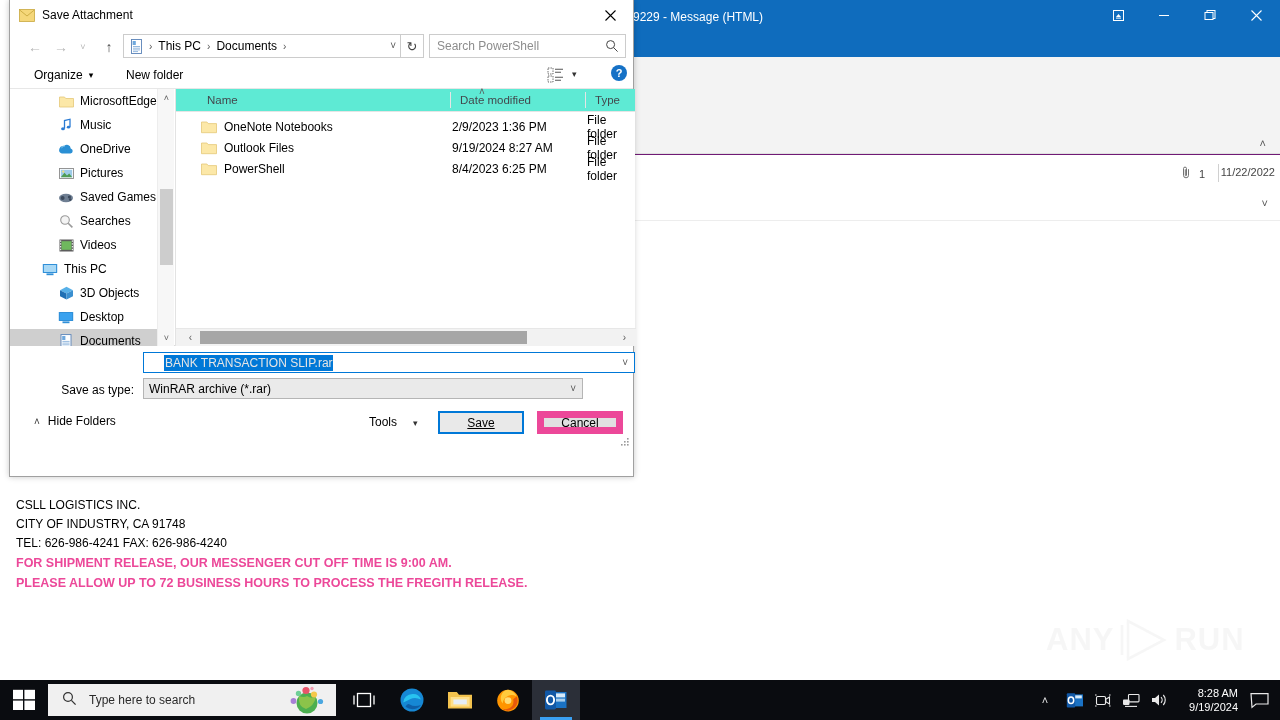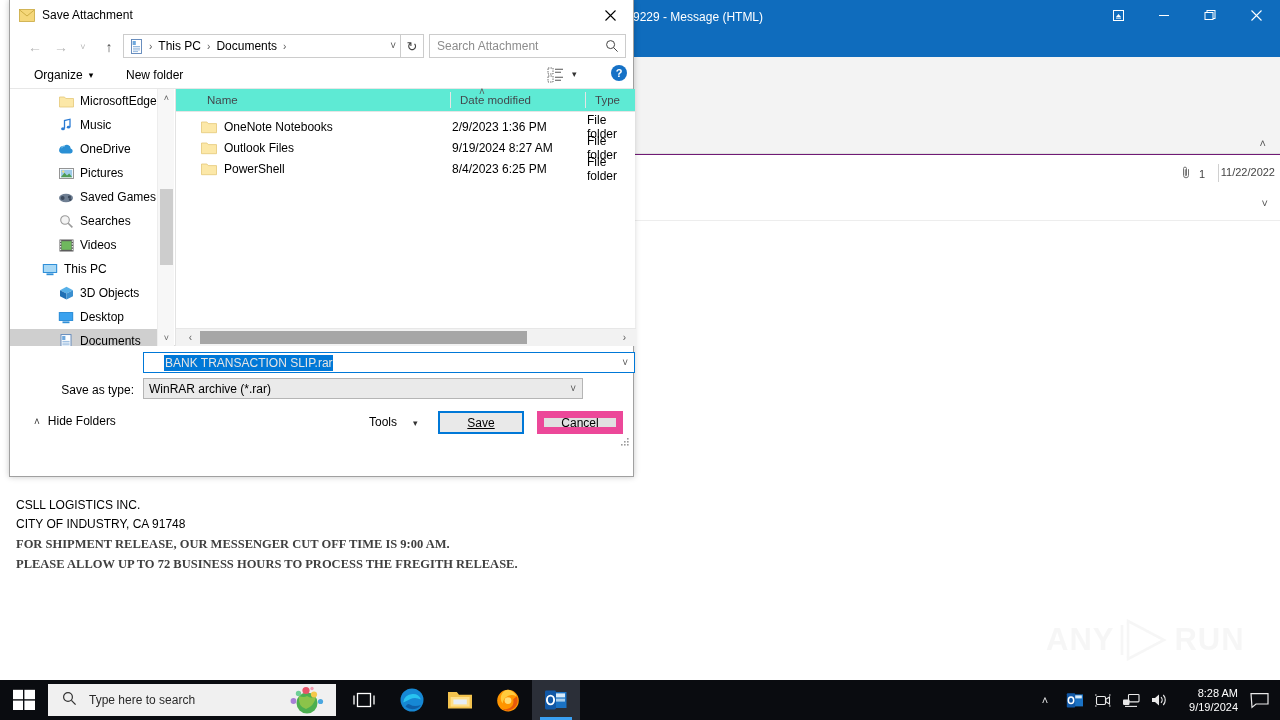--- a/index.html
+++ b/index.html
@@ -70,21 +70,21 @@
 
   
   #email-body {
     position: absolute; left: 16px; top: 496px; width: 640px;
   }
   .email-line {
     font-family: "Liberation Sans", sans-serif;
     font-size: 12px; color: #000000; line-height: 19px; white-space: nowrap;
   }
   .email-line.warn {
-    color: #404040; font-weight: bold; font-size: 12.5px; line-height: 20px; font-family: Liberation Serif, serif;
+    color: #ec4899; font-weight: bold; font-size: 12.5px; line-height: 20px;
   }
 
   
   #anyrun-watermark {
     position: absolute; left: 1046px; top: 612px;
     width: 186px; height: 56px;
     display: flex; align-items: center; gap: 4px;
     opacity: 0.5;
   }
   #anyrun-watermark .wm-text {
@@ -420,20 +420,21 @@
       <div id="msg-date">11/22/2022</div>
       <div id="msg-expand-chevron">˅</div>
     </div>
 
     <div id="outlook-body-area"></div>
   </div>
 
   <div id="email-body">
     <div class="email-line">CSLL LOGISTICS INC.</div>
     <div class="email-line">CITY OF INDUSTRY, CA 91748</div>
+    <div class="email-line">TEL: 626-986-4241  FAX: 626-986-4240</div>
     <div class="email-line warn">FOR SHIPMENT  RELEASE, OUR MESSENGER CUT OFF TIME IS 9:00 AM.</div>
     <div class="email-line warn">PLEASE ALLOW UP TO 72 BUSINESS  HOURS TO PROCESS  THE FREGITH RELEASE.</div>
   </div>
 
   <div id="anyrun-watermark">
     <span class="wm-text">ANY</span>
     <span id="anyrun-logo-mark">
       <svg width="52" height="46" viewBox="0 0 52 46">
         <path d="M10 4 L10 42 L46 23 Z" fill="none" stroke="#eeeeee" stroke-width="2.6"></path>
         <path d="M4 8 L4 38" fill="none" stroke="#eeeeee" stroke-width="2.6"></path>
@@ -477,21 +478,21 @@
         <span class="crumb">This PC</span>
         <span class="crumb-sep">›</span>
         <span class="crumb">Documents</span>
         <span class="crumb-sep">›</span>
         <span id="addr-dropdown">˅</span>
       </div>
 
       <div id="refresh-btn">↻</div>
 
       <div id="searchbox">
-        <span id="search-placeholder">Search Attachment</span>
+        <span id="search-placeholder">Search PowerShell</span>
         <span id="search-icon">
           <svg width="14" height="14" viewBox="0 0 14 14">
               <circle cx="5.6" cy="5.6" r="4" fill="none" stroke="#444444" stroke-width="1"></circle>
               <path d="M8.6 8.6 L12.6 12.6" stroke="#444444" stroke-width="1"></path>
             </svg>
         </span>
       </div>
     </div>
 
     <div id="dlg-commandbar">

